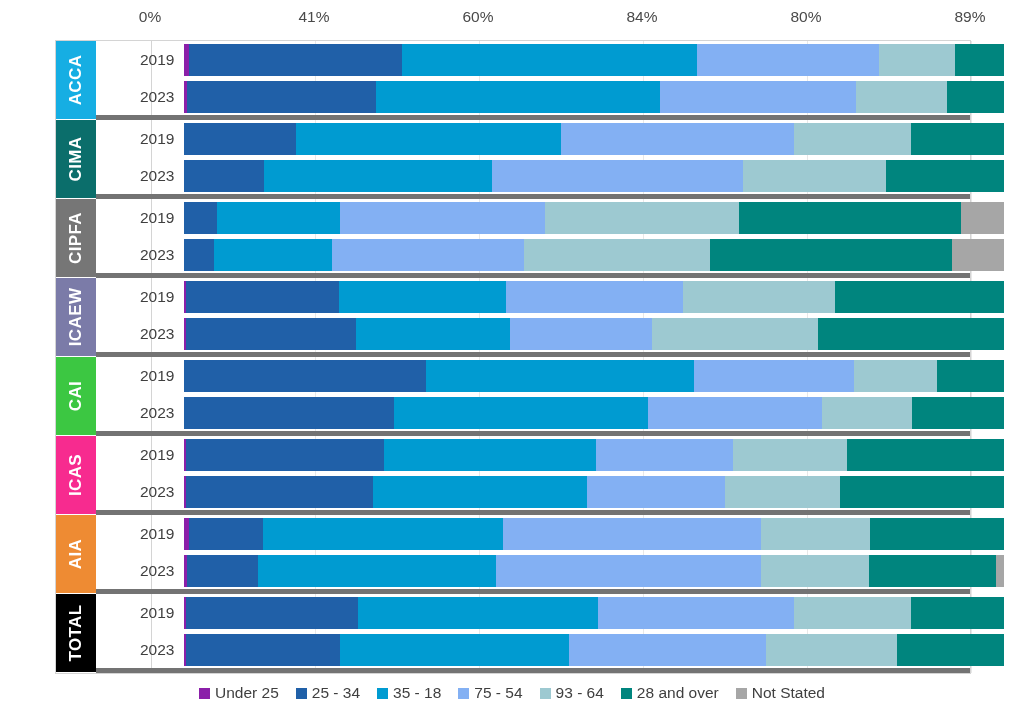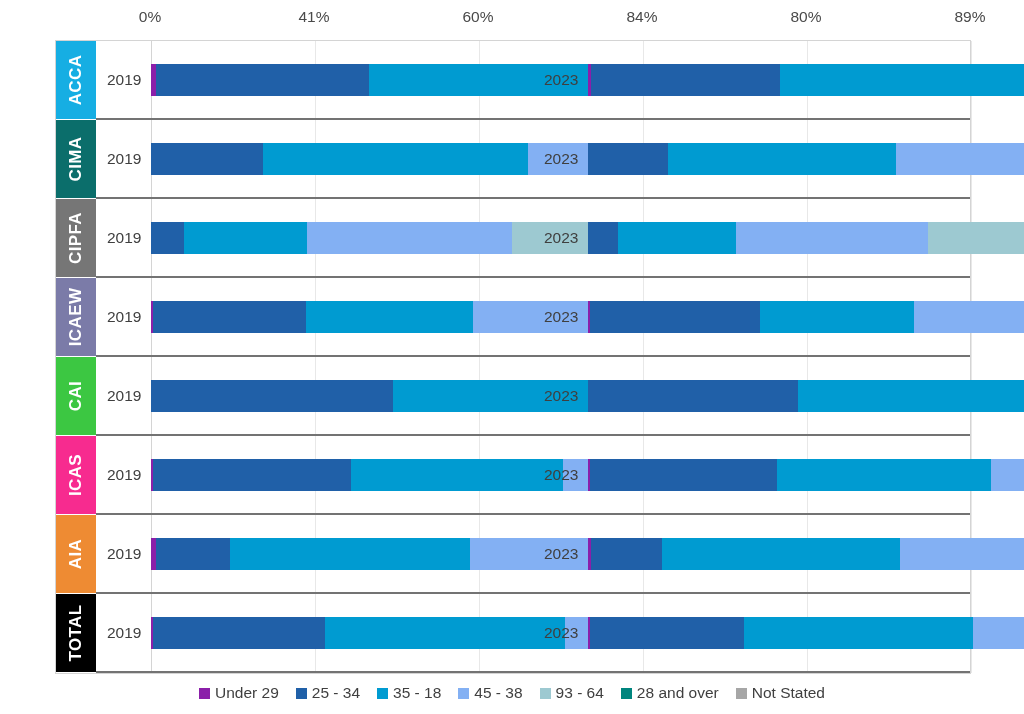--- a/index.html
+++ b/index.html
@@ -76,21 +76,23 @@
     transform: rotate(-90deg);
     white-space: nowrap;
     color: #ffffff;
     font-weight: bold;
     font-size: 17px;
     letter-spacing: 0.4px;
   }
   .group-body {
     flex: 1 1 auto;
     display: flex;
-    border-bottom: 2px solid #737373;
+    flex-direction: column;
+    border-bottom: 5px solid #737373;
+    padding-left: 33px;
   }
   .year-row {
     display: flex;
     flex-direction: row;
     align-items: center;
     flex: 1 1 0;
     position: relative;
   }
   .year-label {
     width: 55px;
@@ -428,33 +430,33 @@
               </div>
             </div>
           </div>
         </div>
       </div>
   </div>
 
   <div id="legend">
       <div class="legend-item">
         <span class="legend-swatch" style="background: rgb(139, 31, 169);"></span>
-        <span class="legend-label">Under 29</span>
+        <span class="legend-label">Under 25</span>
       </div>
       <div class="legend-item">
         <span class="legend-swatch" style="background: rgb(32, 96, 168);"></span>
         <span class="legend-label">25 - 34</span>
       </div>
       <div class="legend-item">
         <span class="legend-swatch" style="background: rgb(0, 155, 209);"></span>
         <span class="legend-label">35 - 18</span>
       </div>
       <div class="legend-item">
         <span class="legend-swatch" style="background: rgb(131, 176, 243);"></span>
-        <span class="legend-label">45 - 38</span>
+        <span class="legend-label">75 - 54</span>
       </div>
       <div class="legend-item">
         <span class="legend-swatch" style="background: rgb(157, 201, 209);"></span>
         <span class="legend-label">93 - 64</span>
       </div>
       <div class="legend-item">
         <span class="legend-swatch" style="background: rgb(0, 133, 126);"></span>
         <span class="legend-label">28 and over</span>
       </div>
       <div class="legend-item">

